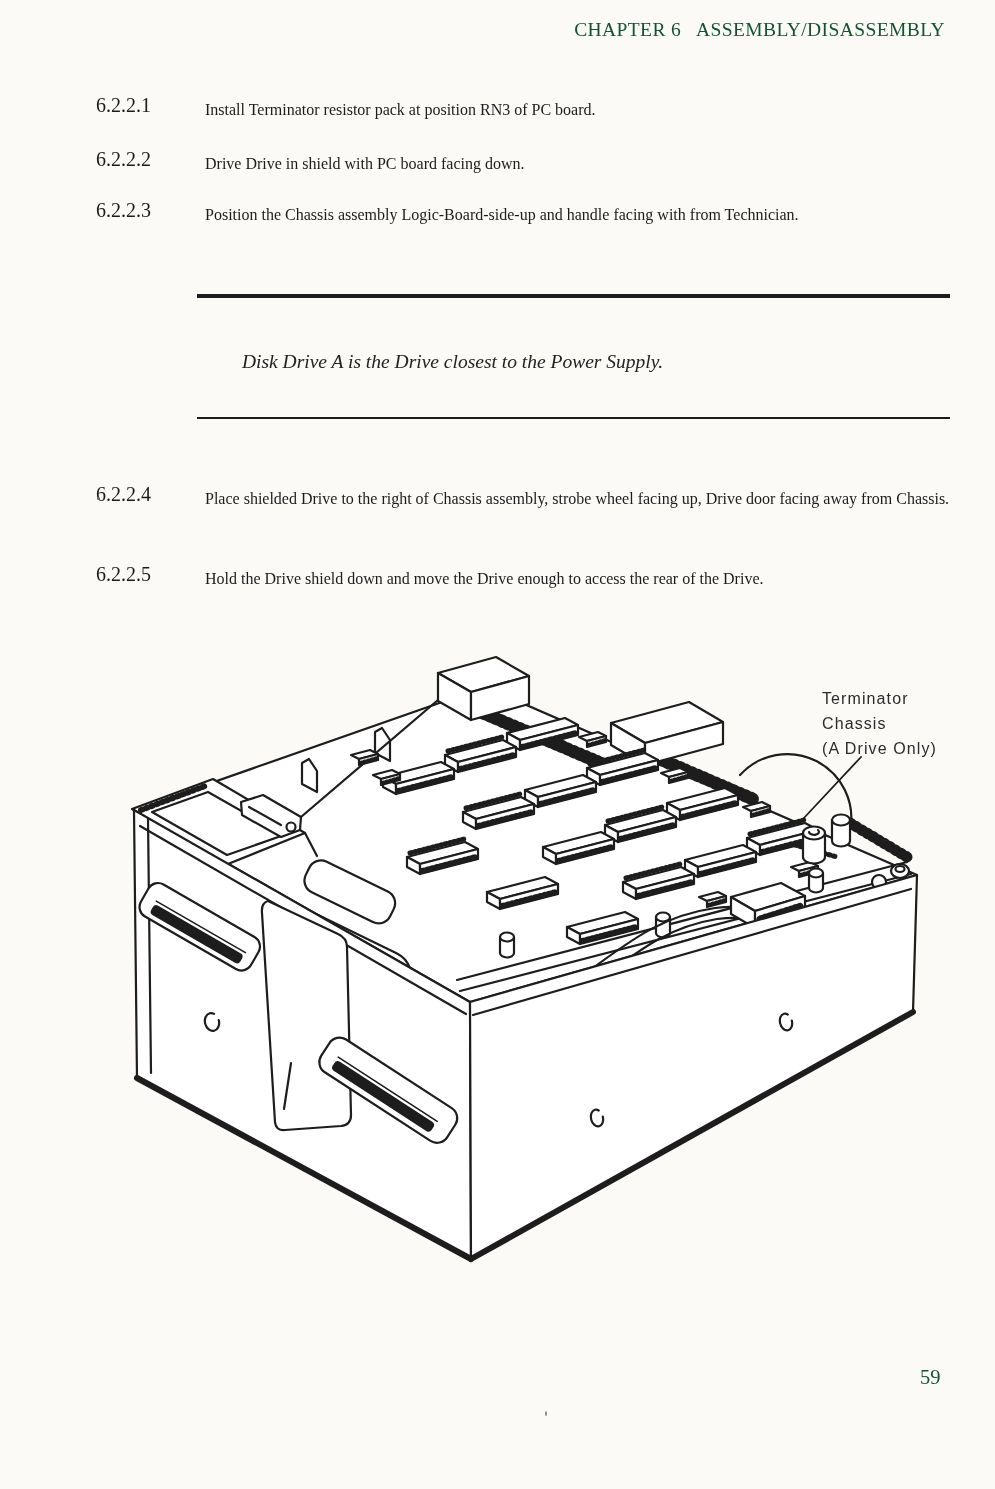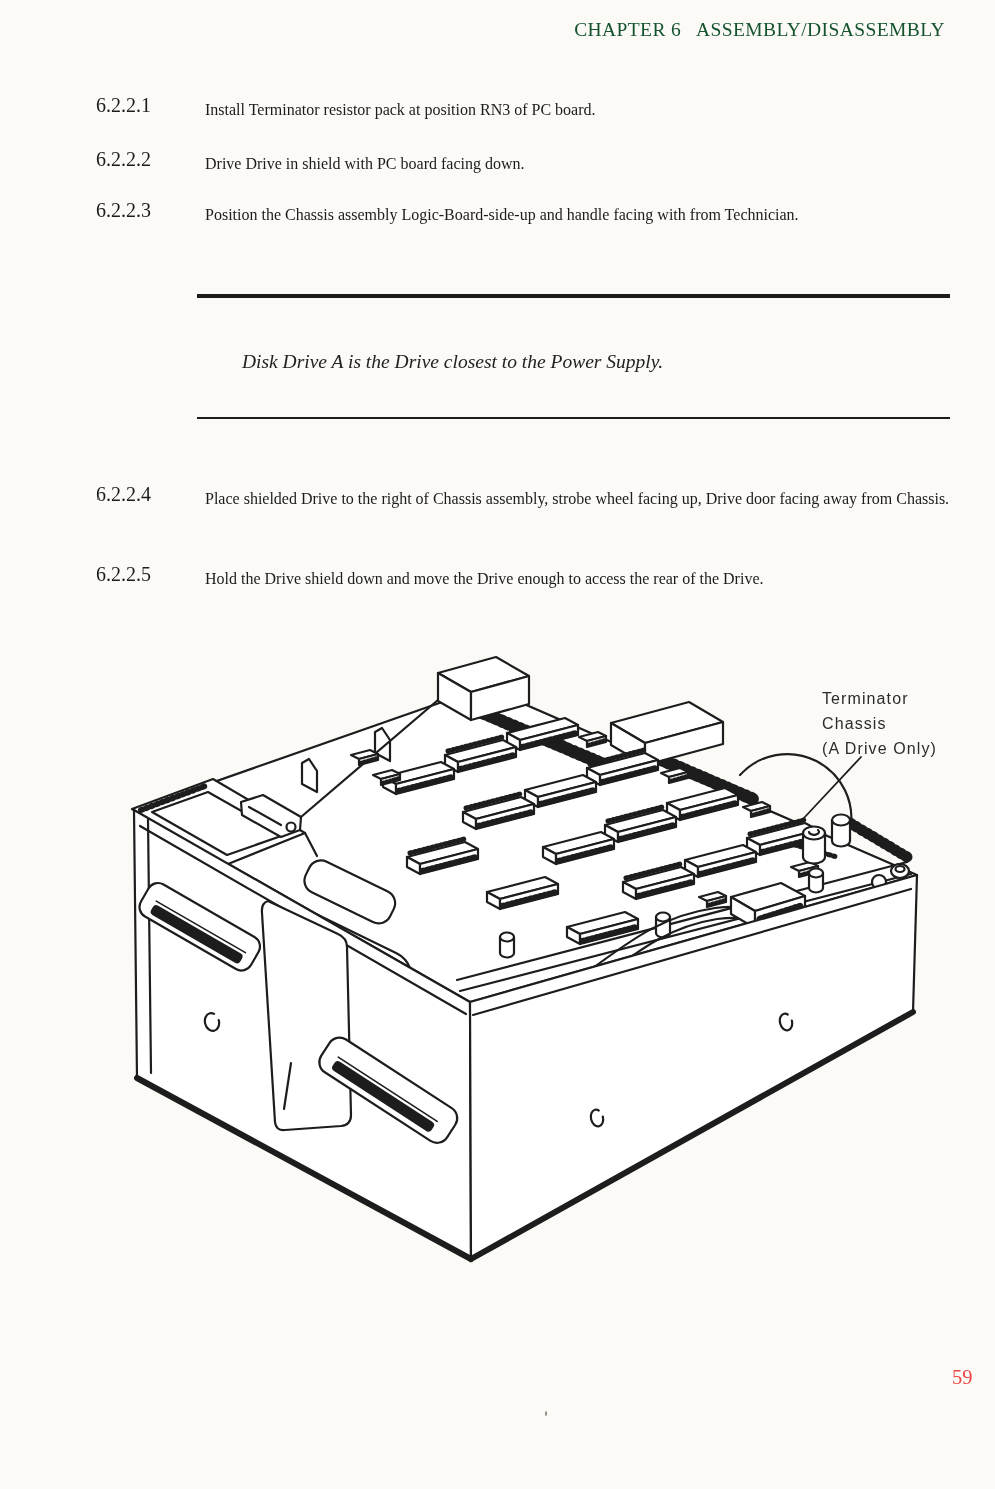--- a/index.html
+++ b/index.html
@@ -40,21 +40,21 @@
     position:absolute;left:822px;top:679px;width:150px;
     font-family:"Liberation Sans","DejaVu Sans",sans-serif;
     font-size:16px;line-height:25px;letter-spacing:1.1px;color:#2b2b2b;margin-top:7px;
   }
   .caption{
     position:absolute;left:376px;top:1294px;
     font-family:"Liberation Sans","DejaVu Sans",sans-serif;
     font-size:21px;font-weight:bold;letter-spacing:.6px;color:#141414;
   }
   .pageno{
-    position:absolute;left:952px;top:1366px;font-size:20.5px;color:#ef4444;
+    position:absolute;left:920px;top:1366px;font-size:20.5px;color:#14532d;
   }
   .speck{position:absolute;background:#6a6a6a;border-radius:50%;}
   .speck-a{left:97px;top:497px;width:3px;height:3px;}
   .speck-b{left:545px;top:1411px;width:2px;height:5px;background:#8a8a86;}
 </style>
 </head>
 <body>
 
 <div class="page">
 

